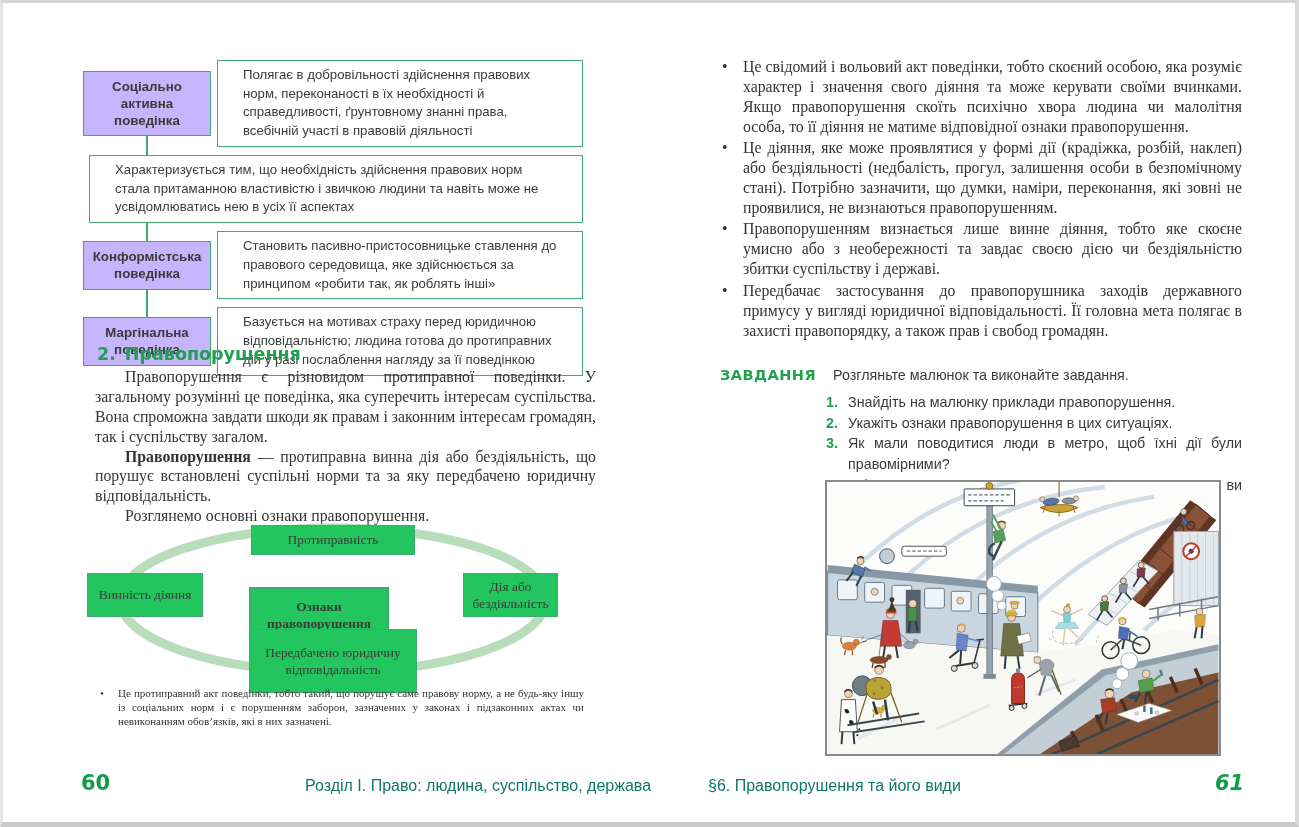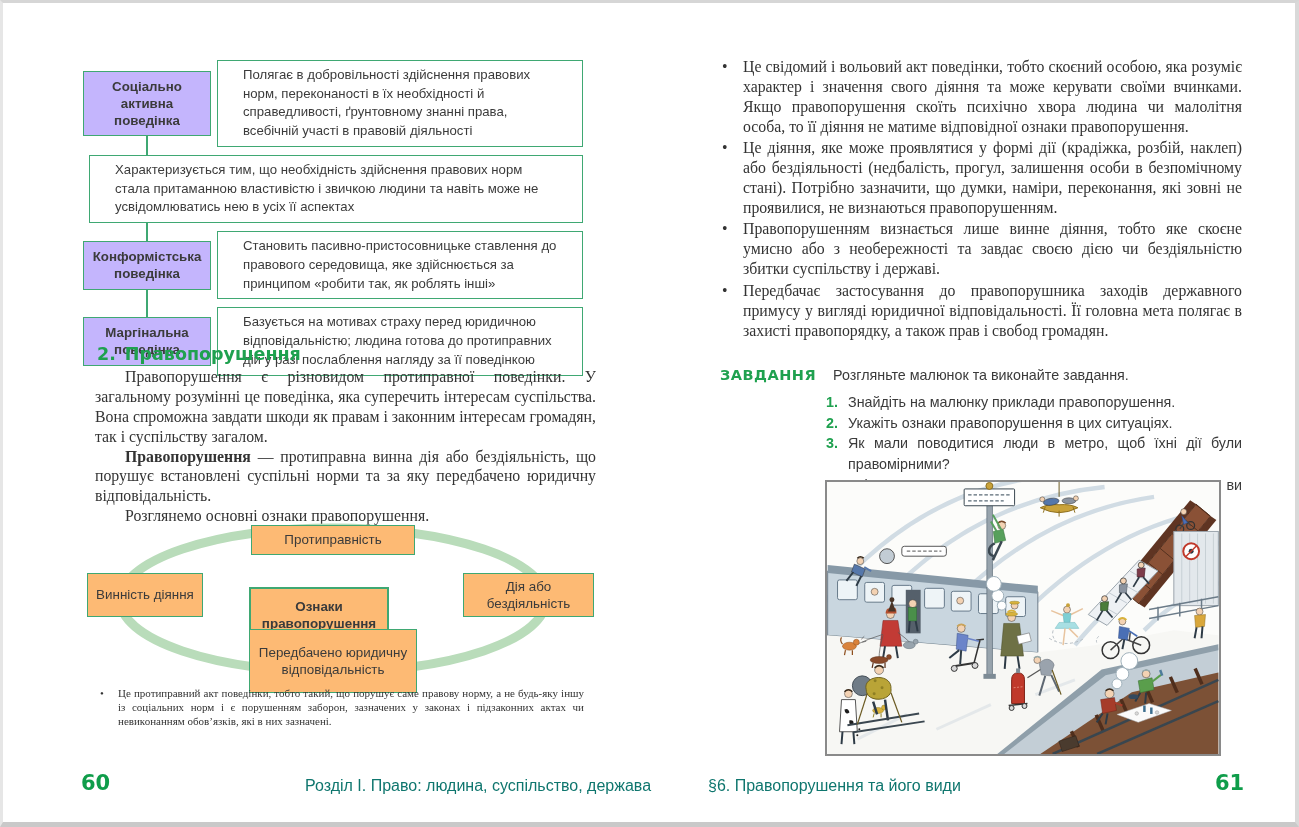--- a/index.html
+++ b/index.html
@@ -22,23 +22,23 @@
   .body-col{position:absolute;left:80px;top:364px;width:501px;
             font-family:Liberation Serif, serif;font-size:15.8px;line-height:1.26;text-align:justify;margin-left:12px;}
   .body-col p{margin:0;text-indent:30px;}
   .bullet-para{position:absolute;left:80px;top:684px;width:501px;
             font-family:"Liberation Serif",serif;font-size:11px;line-height:1.27;text-align:justify;}
   .bullet-para .li, .rbullets .li{position:relative;padding-left:35px;margin:0 0 3px 0;}
   .bullet-para .li::before, .rbullets .li::before{content:"•";position:absolute;left:17px;top:0;}
   
   .diagram{position:absolute;left:80px;top:514px;width:500px;height:166px;}
   .diagram svg{position:absolute;left:0;top:0;}
-  .dbox{position:absolute;box-sizing:border-box;background:#fdba74;border:1.6px solid #3fa873;
+  .dbox{position:absolute;box-sizing:border-box;background:#22c55e;border:1.6px solid #3fa873;
         display:flex;align-items:center;justify-content:center;text-align:center;
-        font-size:13.4px;line-height:1.3;color:#3b3b3b;padding:2px 4px;}
+        font-size:13.4px;line-height:1.3;color:#3b3b3b;padding:2px 4px;font-family:Liberation Serif, serif;}
   .dbox.center{font-weight:bold;border-width:2px;}
   
   .pgnum{position:absolute;font-size:21px;font-weight:bold;color:#0f9d4a;
          font-family:"DejaVu Sans","Liberation Sans",sans-serif;}
   .foot-txt{position:absolute;font-size:16px;color:#0f766e;}
   
   .rbullets{position:absolute;left:717px;top:54px;width:522px;
             font-family:"Liberation Serif",serif;font-size:15.8px;line-height:1.27;text-align:justify;}
   .rbullets .li{padding-left:23px;margin-bottom:1px;}
   .rbullets .li::before{left:2px;}
@@ -88,21 +88,21 @@
     <p>Розглянемо основні ознаки правопорушення.</p>
   </div>
 
   <div class="diagram">
     <svg width="500" height="166" viewBox="0 0 500 166">
       <ellipse cx="250" cy="83" rx="213" ry="72" fill="none" stroke="#b9dcba" stroke-width="9"></ellipse>
     </svg>
     <div class="dbox" style="left:168px;top:8px;width:164px;height:30px;">Протиправність</div>
     <div class="dbox" style="left:4px;top:56px;width:116px;height:44px;">Винність діяння</div>
     <div class="dbox center" style="left:166px;top:50px;width:140px;height:56px;margin-top:20px;">Ознаки правопорушення</div>
-    <div class="dbox" style="left:380px;top:56px;width:131px;height:44px;">Дія або бездіяльність</div>
+    <div class="dbox" style="left:380px;top:56px;width:95px;height:44px;">Дія або бездіяльність</div>
     <div class="dbox" style="left:166px;top:112px;width:168px;height:64px;">Передбачено юридичну відповідальність</div>
   </div>
 
   <div class="bullet-para">
     <div class="li">Це протиправний акт поведінки, тобто такий, що порушує саме правову норму, а не будь-яку іншу із соціальних норм і є порушенням заборон, зазначених у законах і підзаконних актах чи невиконанням обов’язків, які в них зазначені.</div>
   </div>
 
   <div class="pgnum" style="left:78px;top:768px;">60</div>
   <div class="foot-txt" style="left:302px;top:774px;">Розділ І. Право: людина, суспільство, держава</div>
 
@@ -476,15 +476,15 @@
         <circle cx="596" cy="282" r="7" fill="#f3d2b3" stroke="#333"></circle>
         <path d="M588 279 Q596 271 604 279" fill="none" stroke="#d9b23b" stroke-width="4"></path>
         <line x1="608" y1="300" x2="626" y2="312" stroke="#4a6fb5" stroke-width="3.5"></line>
         <line x1="600" y1="318" x2="596" y2="338" stroke="#2e3b46" stroke-width="4"></line>
         <path d="M548,312 q-8,8 -2,16" fill="none" stroke="#b5bcc2" stroke-width="2" stroke-dasharray="5 4"></path>
       </g>
     </svg>
   </div>
 
   <div class="foot-txt" style="left:705px;top:774px;">§6. Правопорушення та його види</div>
-  <div class="pgnum" style="left:1212px;top:768px;">61</div>
+  <div class="pgnum" style="left:1212px;top:768px;font-style:italic;">61</div>
 
 </div>
 
 </body></html>

